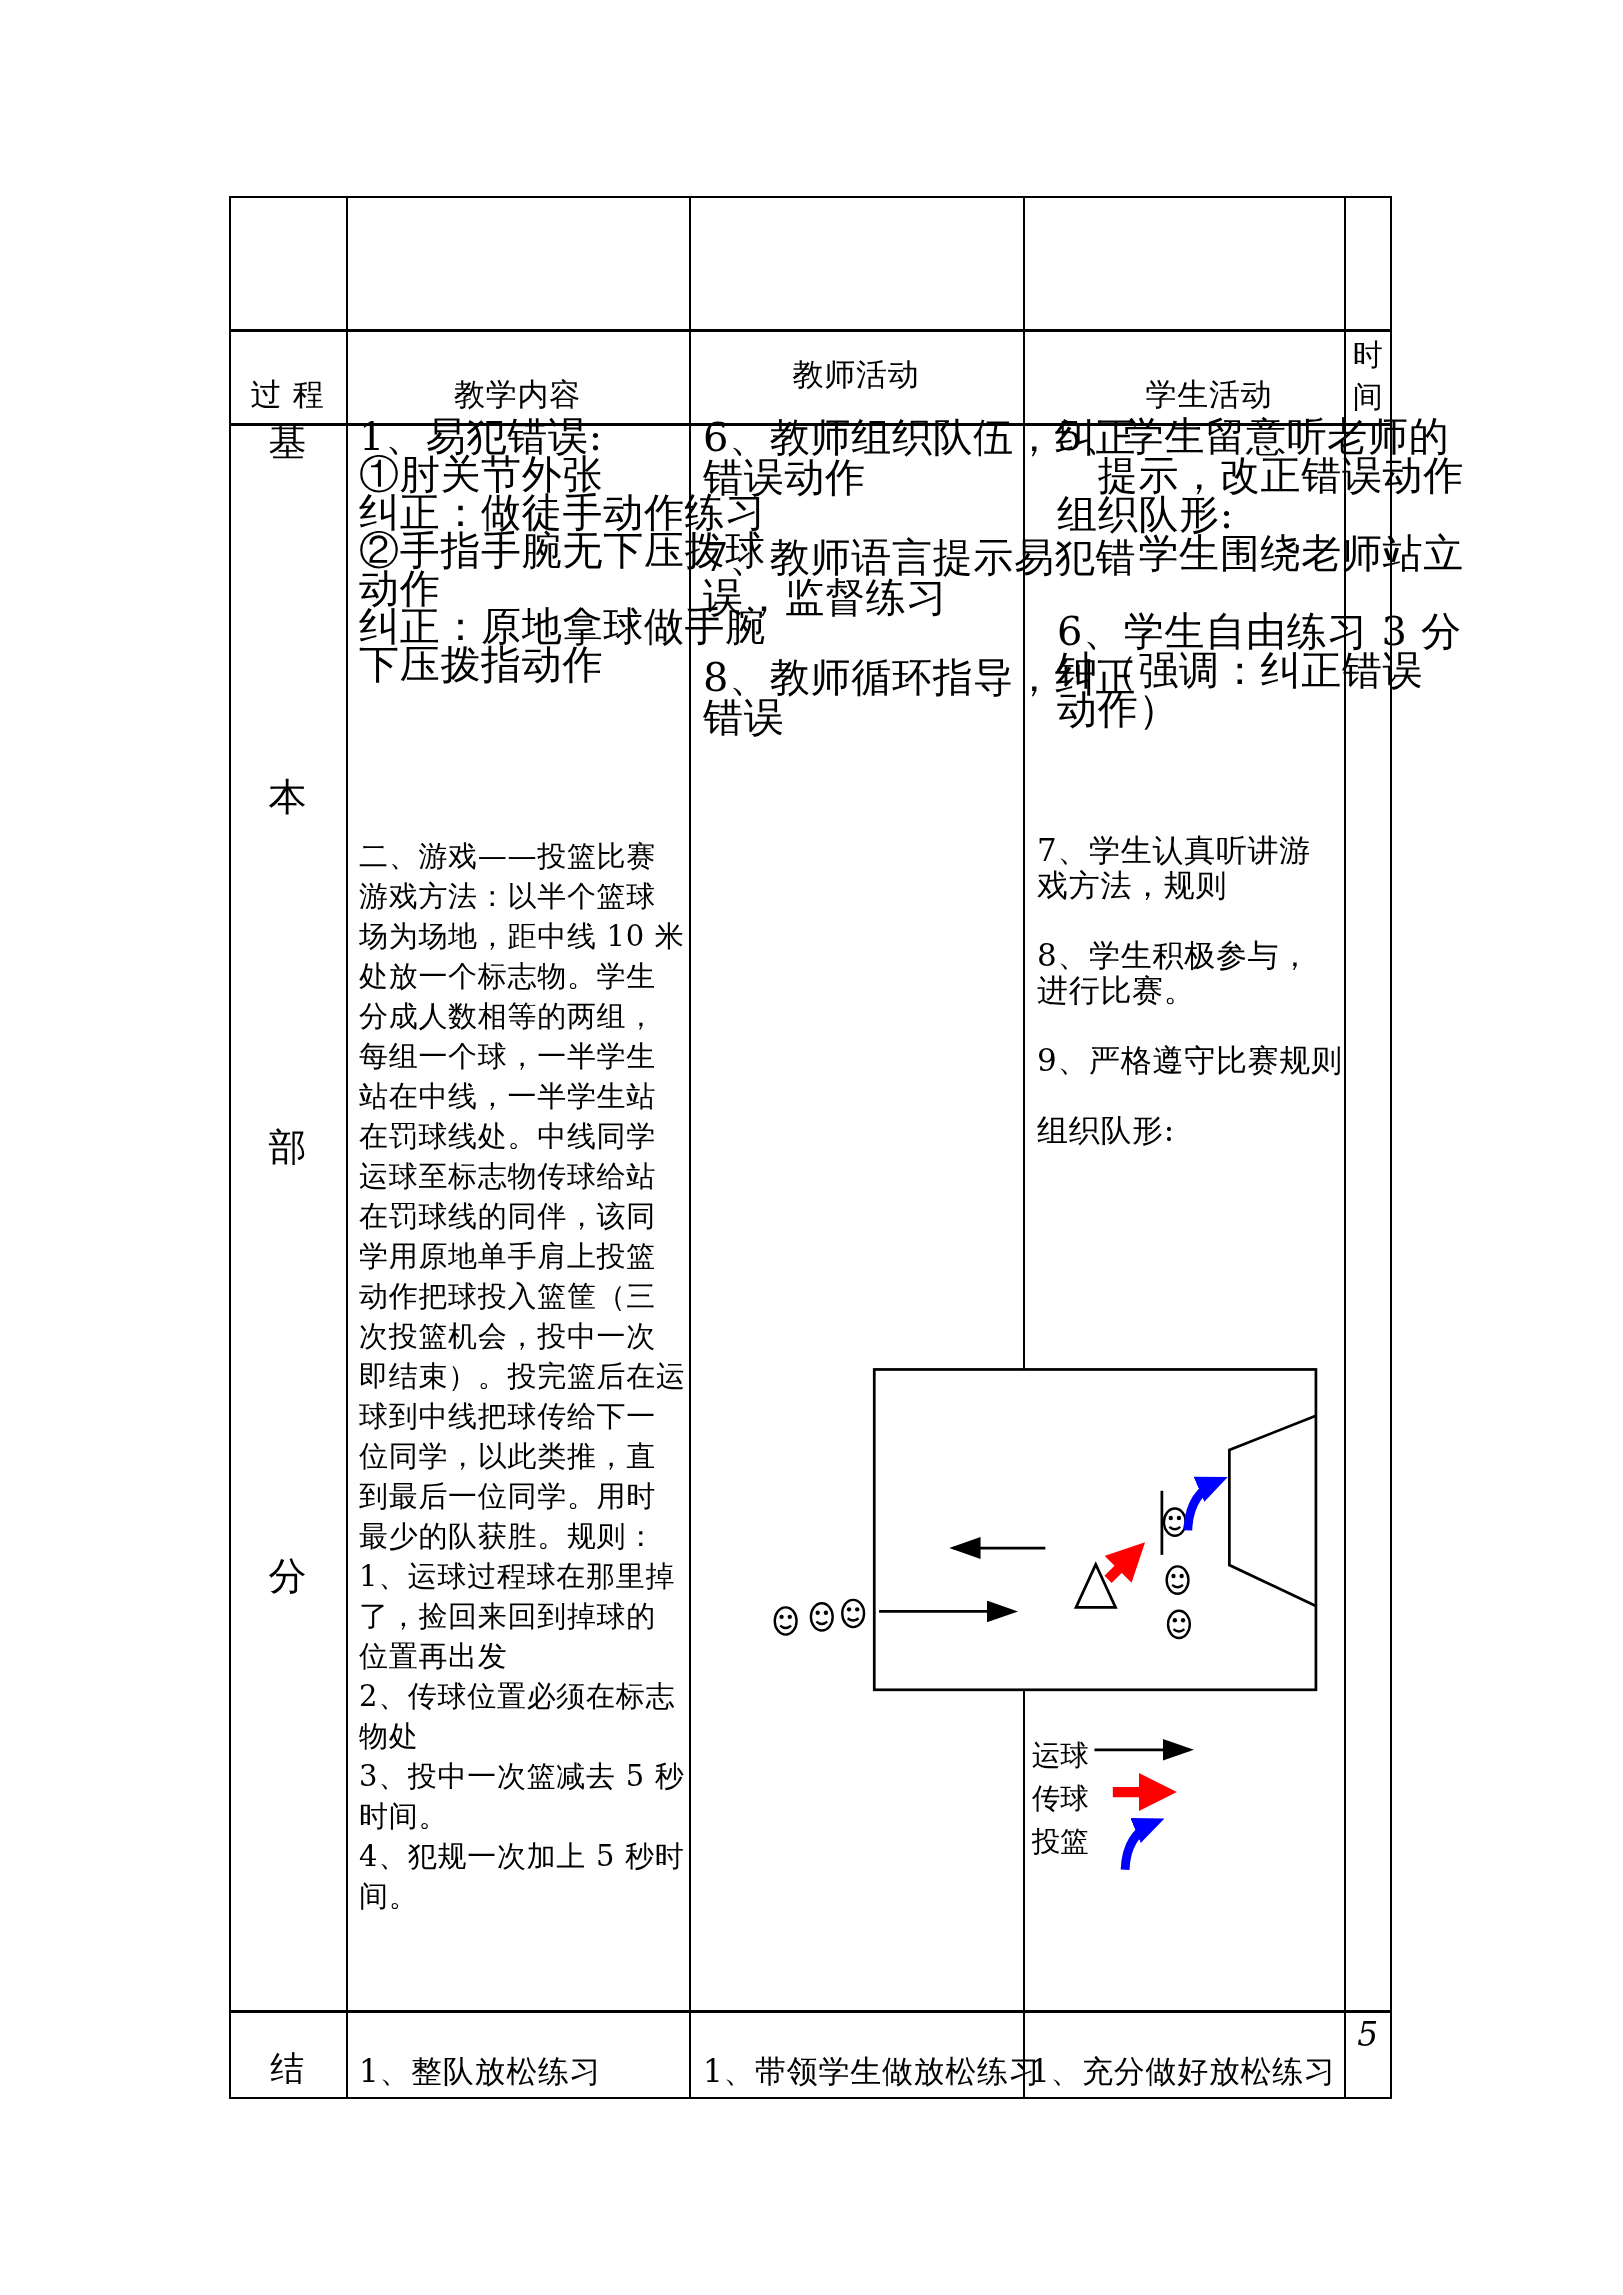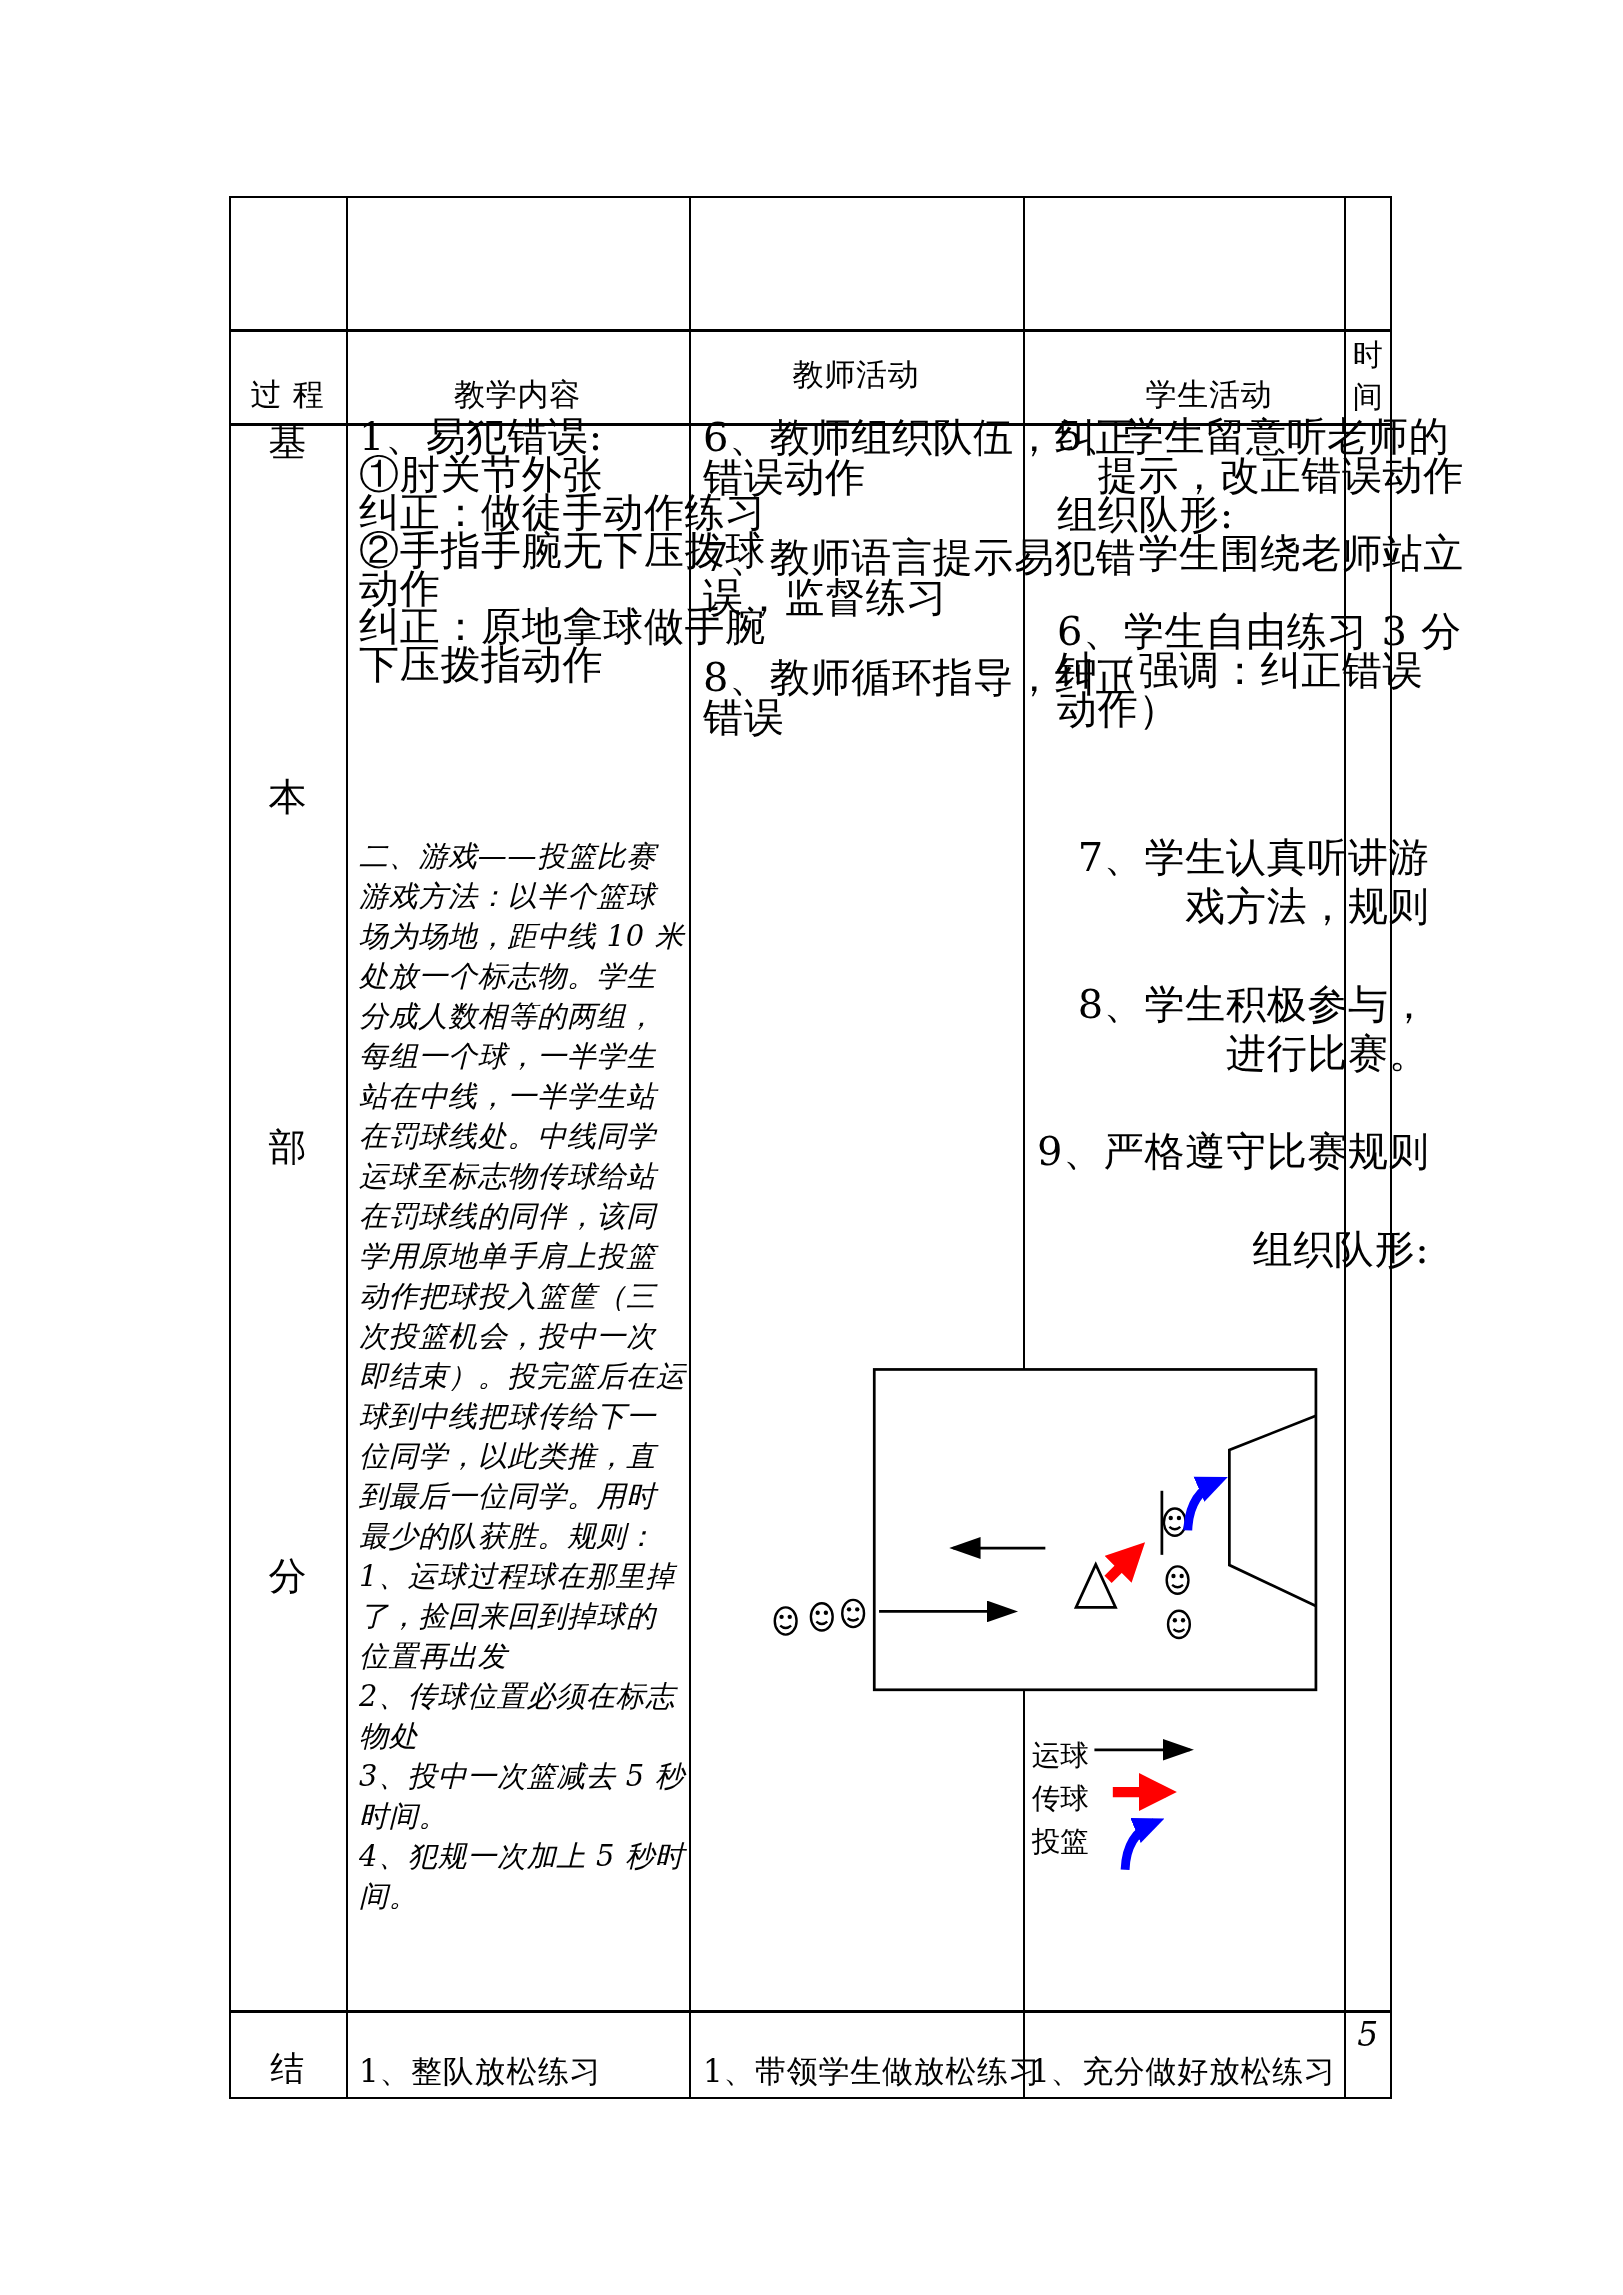--- a/index.html
+++ b/index.html
@@ -17,25 +17,25 @@
     border:2.7px solid #000;box-sizing:border-box;background:#fff;z-index:0;
   }
   .vline{position:absolute;top:196px;height:1903px;width:2px;background:#000;z-index:1;}
   .hline{position:absolute;left:229px;width:1163px;background:#000;z-index:1;}
   
   .cell{position:absolute;z-index:3;white-space:pre;font-size:40px;line-height:40px;letter-spacing:0.7px;}
   .center{text-align:center;}
   .hdr{font-size:31px;line-height:35px;margin-top:28px;}
   .phase{position:absolute;z-index:3;width:117px;left:229px;text-align:center;font-size:38px;}
   .blk1{line-height:38px;}
-  .game{line-height:40px;font-size:29px;font-style:italic;}
+  .game{line-height:40px;font-size:29px;}
   .t1{line-height:40px;}
   .t2{line-height:38px;}
   .s1{line-height:39px;margin-left:20px;}
-  .s2{line-height:49px;font-size:40px;text-align:right;}
+  .s2{line-height:35px;font-size:31px;}
   .lastrow{font-size:31px;}
   .timefive{font-style:italic;font-size:33px;}
   #diagram{position:absolute;left:740px;top:1357px;width:610px;height:532px;z-index:2;}
   #diagram text{font-family:"DejaVu Serif","Liberation Serif",serif;}
 </style>
 </head>
 <body>
 
 <div id="page">
 

